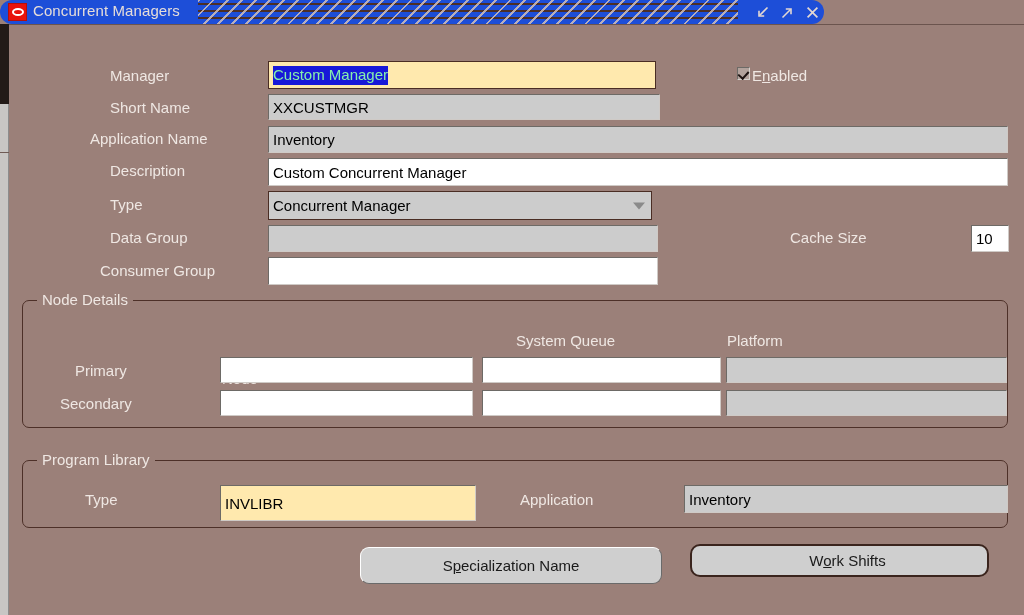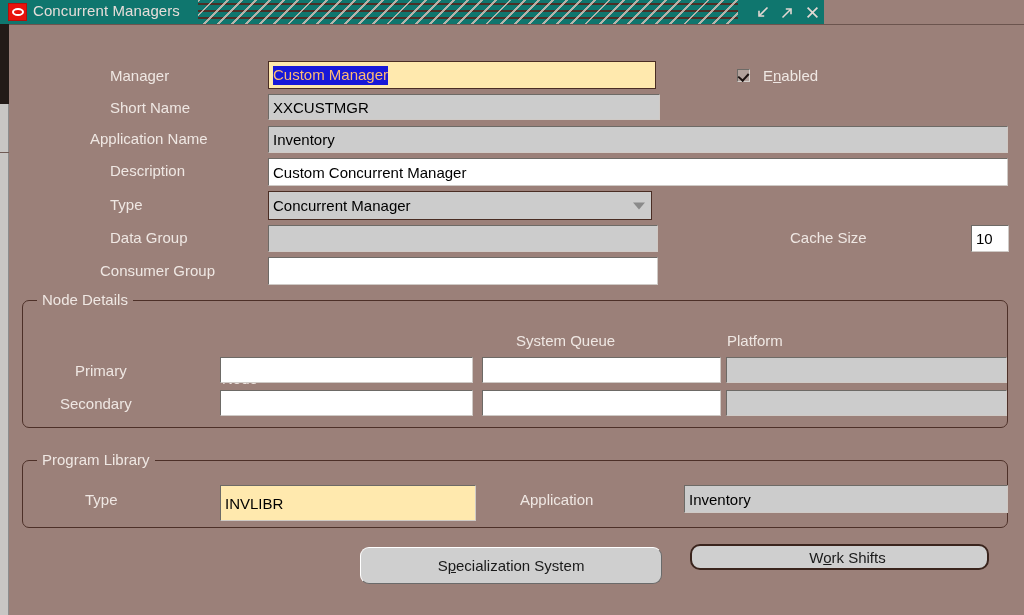--- a/index.html
+++ b/index.html
@@ -52,23 +52,24 @@
     background: #9b8079;
     border-top: 1px solid #6b544e;
     box-sizing: border-box;
   }
 
   
   .titlebar {
     position: absolute;
     left: 0; top: 0;
     width: 824px; height: 24px;
-    background: #0f766e;
-    display: flex;
-    align-items: center;
+    background: #1d4ed8;
+    display: flex;
+    align-items: center;
+    border-radius: 12px;
   }
   .title-hatch {
     position: absolute;
     left: 198px; top: 0;
     right: 86px; height: 24px;
     background-image:
       repeating-linear-gradient(135deg,
         rgba(215,195,185,0.82) 0px, rgba(215,195,185,0.82) 2px,
         rgba(0,0,0,0) 2px, rgba(0,0,0,0) 10px),
       repeating-linear-gradient(0deg,
@@ -148,41 +149,40 @@
     overflow: hidden;
   }
   .fld.white { background: #ffffff; }
   .fld.gray  { background: #cccccc; }
   .fld.yellow{ background: #ffe9ae; }
   .fld.focus {
     border: 1px solid #4a2d24;
   }
   .fld .sel {
     background: #1818d8;
-    color: #fdba74;
+    color: #86efac;
     padding: 1px 0 3px 0;
   }
 
   
   .combo-arrow {
     position: absolute;
     right: 6px; top: 50%;
     transform: translateY(-50%);
     width: 0; height: 0;
     border-left: 6px solid transparent;
     border-right: 6px solid transparent;
     border-top: 7px solid #8a8a8a;
   }
 
   
   .checkbox-wrap {
     position: absolute;
     display: flex;
-    align-items: center;
-    gap: 13px;
+    gap: 2px;
   }
   .cbx {
     width: 13px; height: 13px;
     background: #b2a29c;
     border-top: 1px solid #6d6a66;
     border-left: 1px solid #6d6a66;
     border-right: 1px solid #d6d1cd;
     border-bottom: 1px solid #d6d1cd;
     box-sizing: border-box;
     position: relative;
@@ -338,20 +338,20 @@
   </div>
 
   <div class="label r" style="left:85px; top:491px; width:125px;">Type</div>
   <div class="fld yellow" style="left:220px; top:485px; width:256px; height:36px;">INVLIBR</div>
 
   <div class="label r" style="left:520px; top:491px; width:160px;">Application</div>
   <div class="fld gray" style="left:684px; top:485px; width:324px; height:28px;">Inventory</div>
 
 
   <div class="btn" style="left:360px; top:547px; width:302px; height:37px;">
-    <span><span>S</span><span class="mn">p</span><span>ecialization System</span></span>
-  </div>
-
-  <div class="btn focus" style="left:690px; top:544px; width:299px; height:26px;padding-left:16px;">
+    <span><span>S</span><span class="mn">p</span><span>ecialization Name</span></span>
+  </div>
+
+  <div class="btn focus" style="left:690px; top:544px; width:299px; height:33px;padding-left:16px;">
     <span><span>W</span><span class="mn">o</span><span>rk Shifts</span></span>
   </div>
 
 </div>
 
 </body></html>

